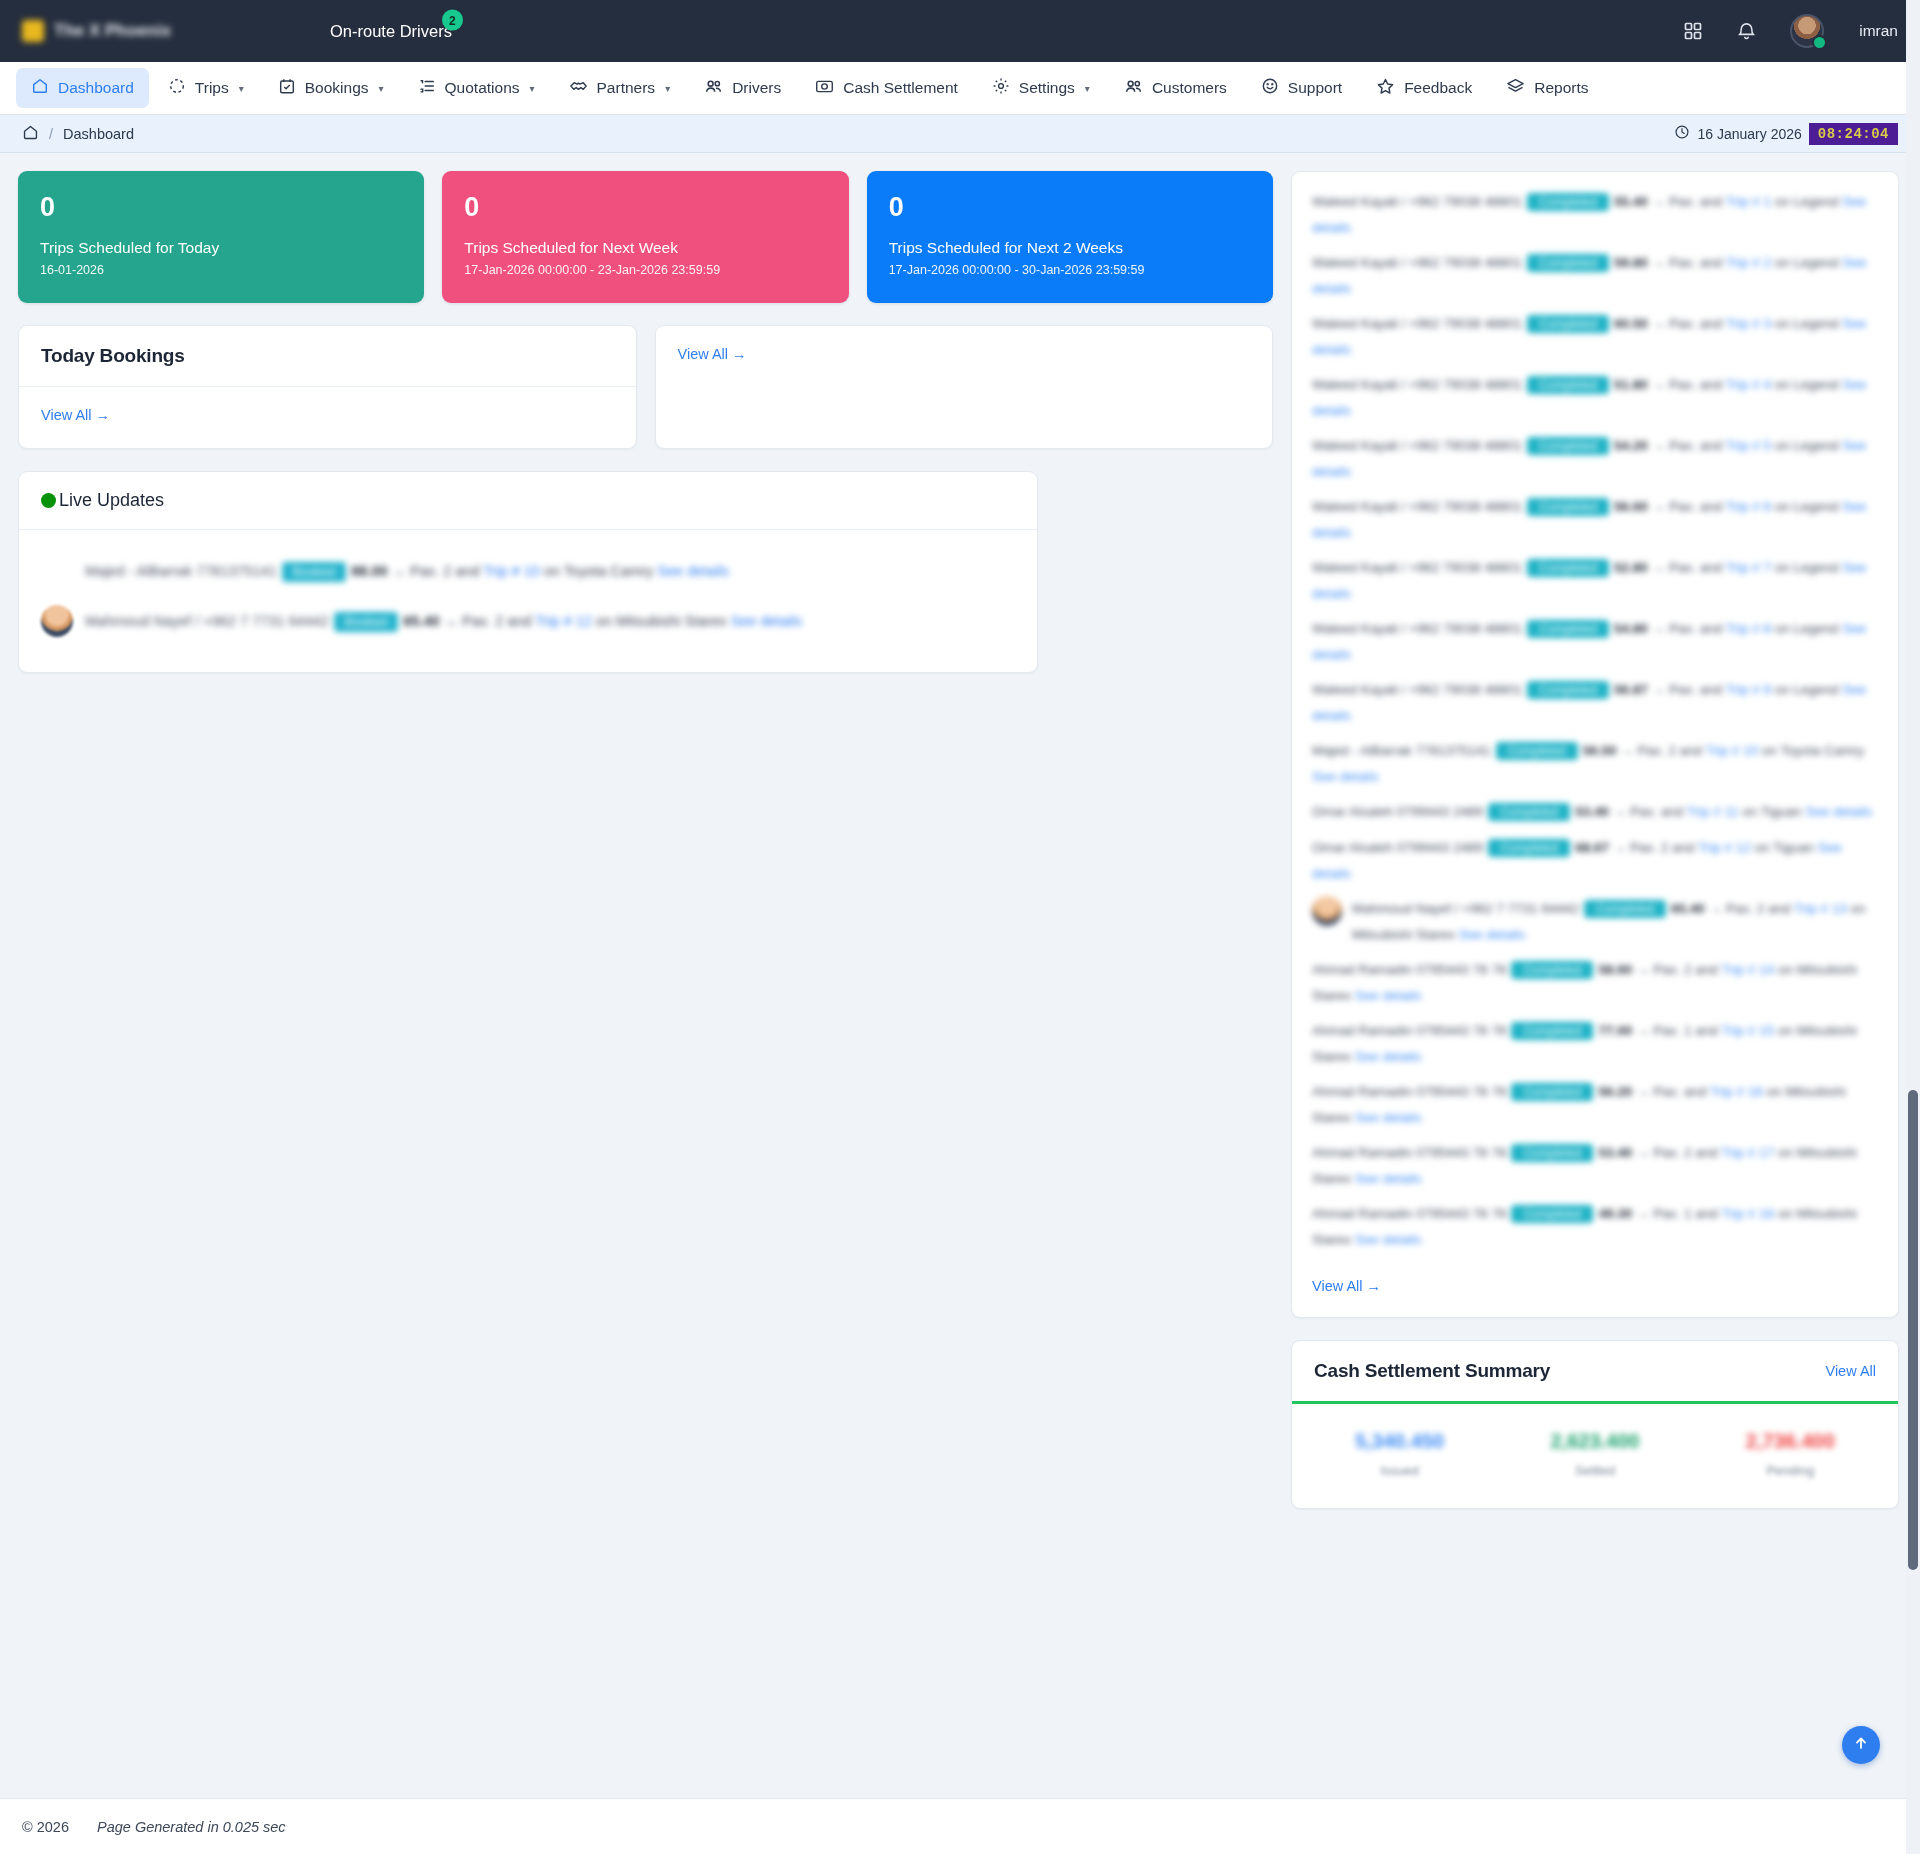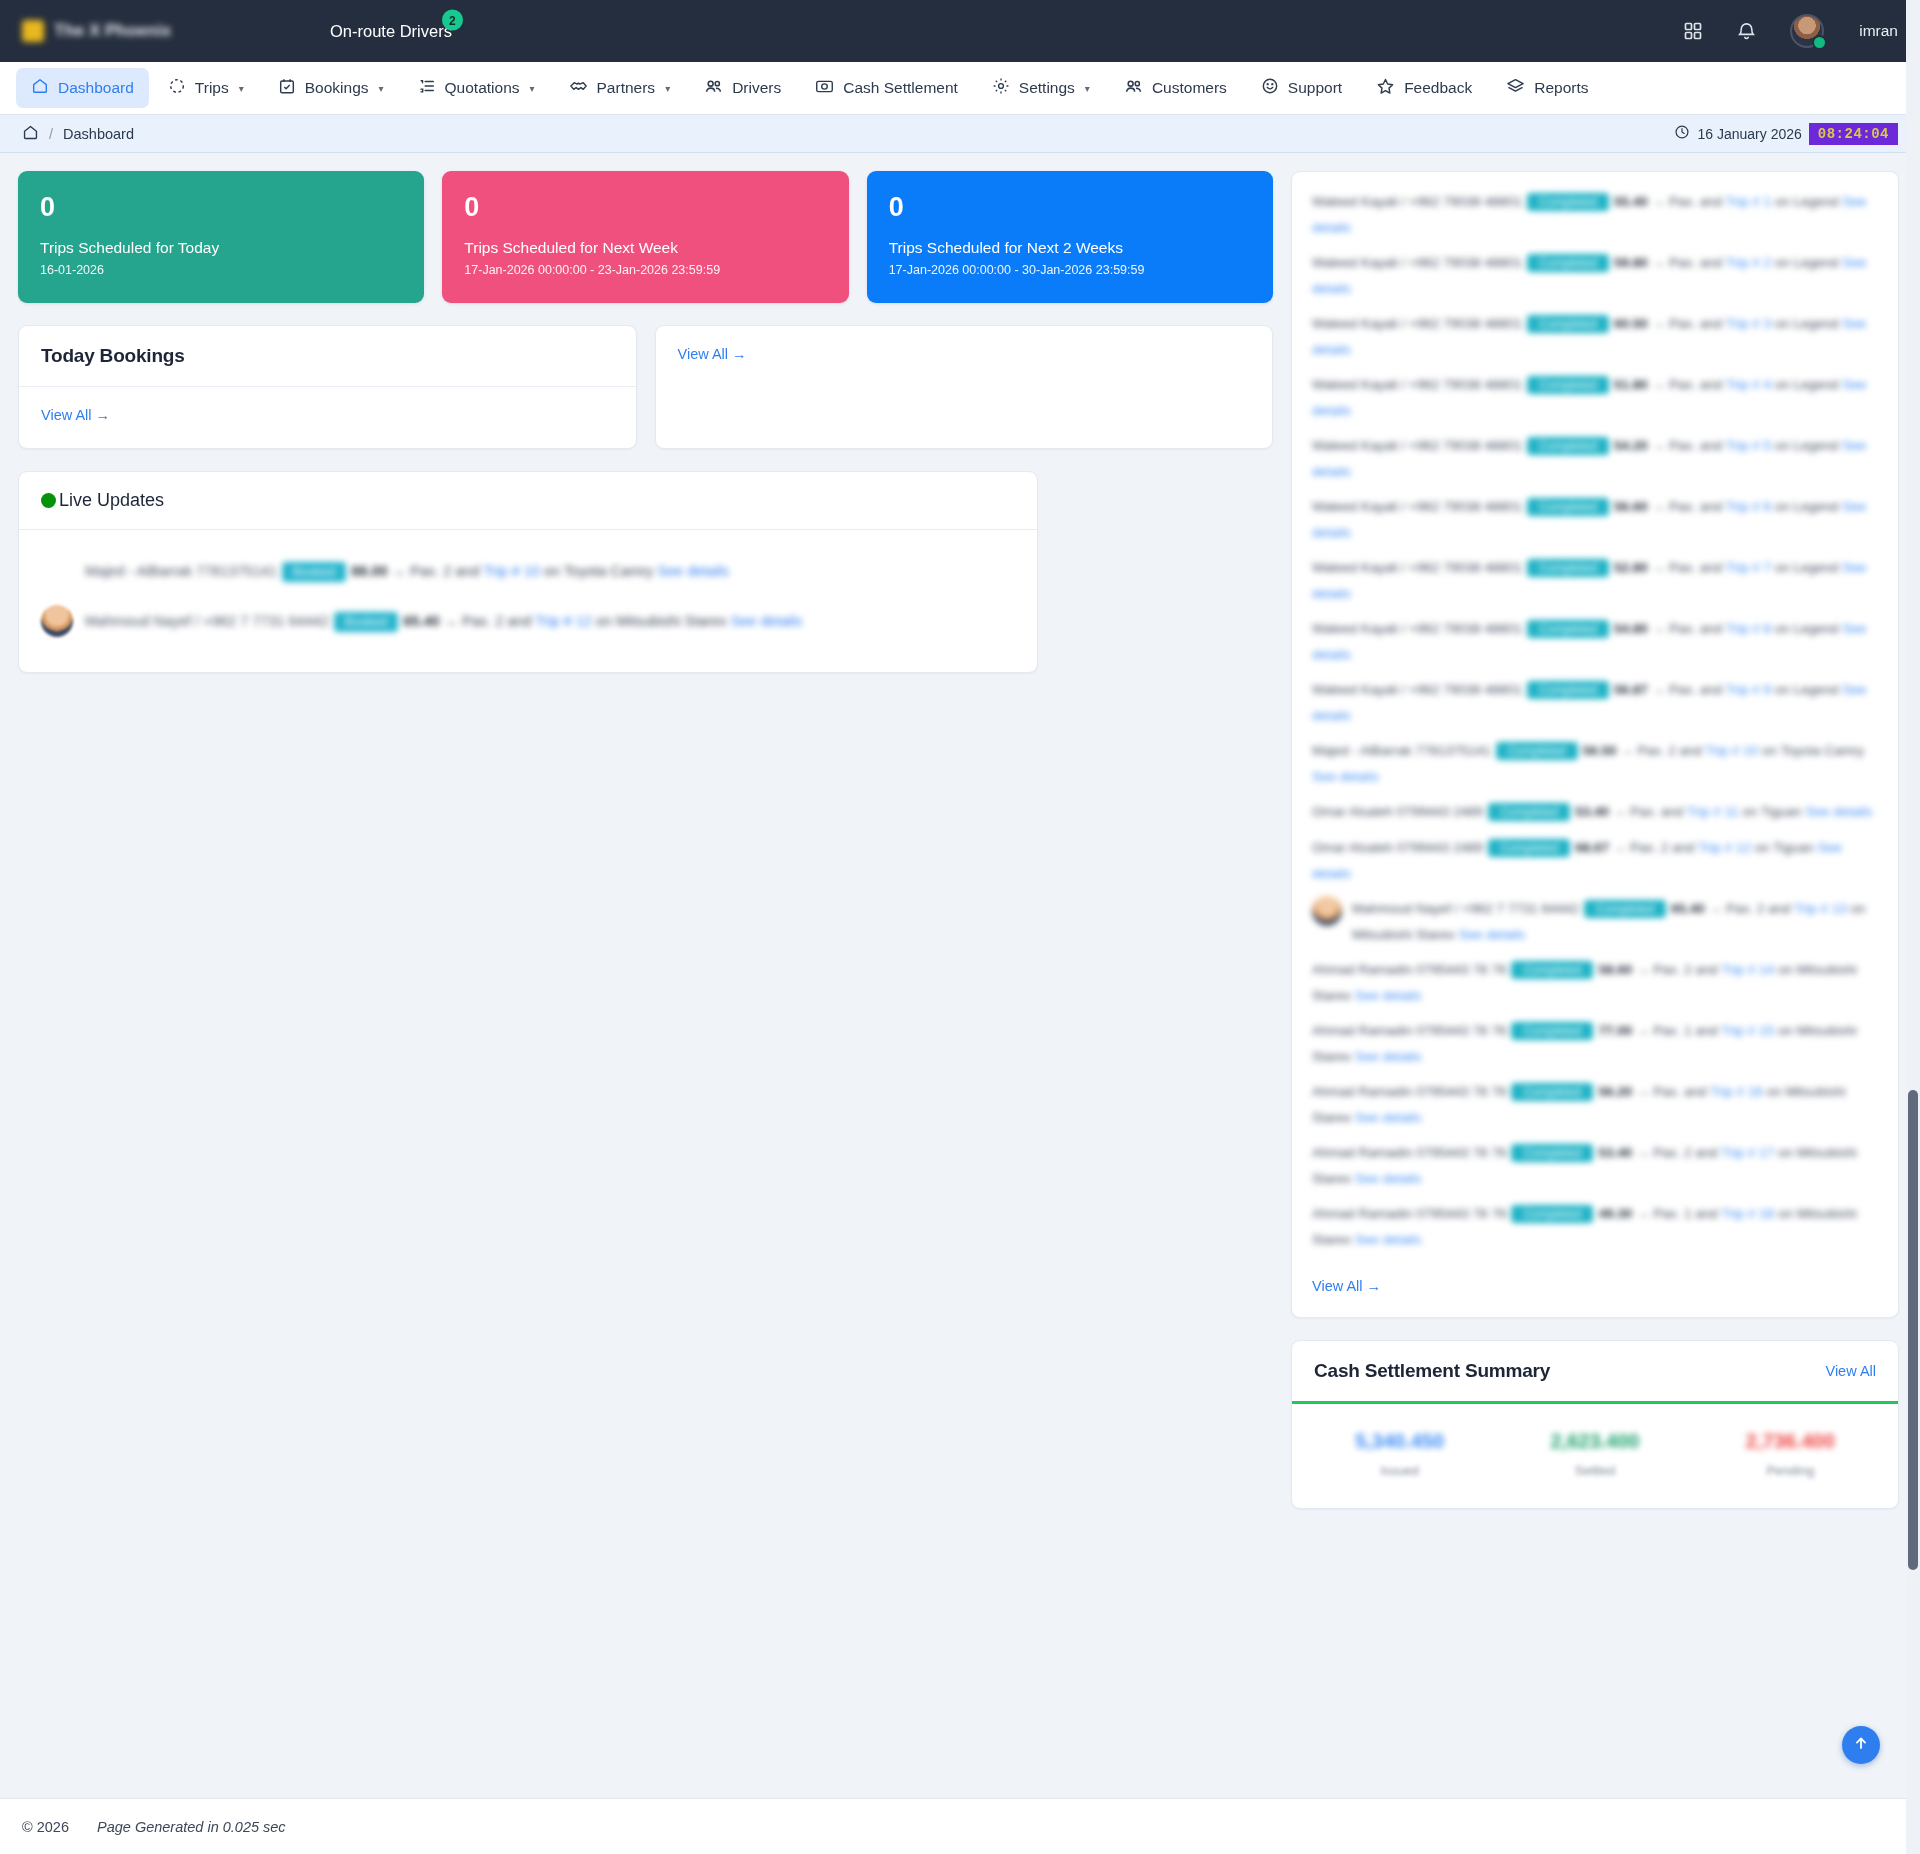--- a/index.html
+++ b/index.html
@@ -58,21 +58,21 @@
   
   .crumbbar {
     height: 38px; background: #e8f1fc; display: flex; align-items: center;
     padding: 0 22px; border-bottom: 1px solid #d3e0f0;
   }
   .crumb-left { display: flex; align-items: center; gap: 10px; font-size: 14.5px; color: #2c3a4e; }
   .crumb-sep { color: #8c9cb2; }
   .crumb-right { margin-left: auto; display: flex; align-items: center; gap: 7px;
                  font-size: 14px; color: #2c3a4e; }
   .clock-chip {
-    background: #6d28d9; color: #d8c94a; font-family: "Liberation Mono", monospace;
+    background: #4c1d95; color: #d8c94a; font-family: "Liberation Mono", monospace;
     font-size: 14px; font-weight: 700; padding: 3px 9px; letter-spacing: .5px;
   }
 
   
   .content { display: flex; gap: 18px; padding: 18px 22px 0 18px; align-items: flex-start; }
   .col-left { width: 1255px; flex: none; }
   .col-right { width: 608px; flex: none; }
 
   .stat-row { display: flex; gap: 18px; }
   .stat {

